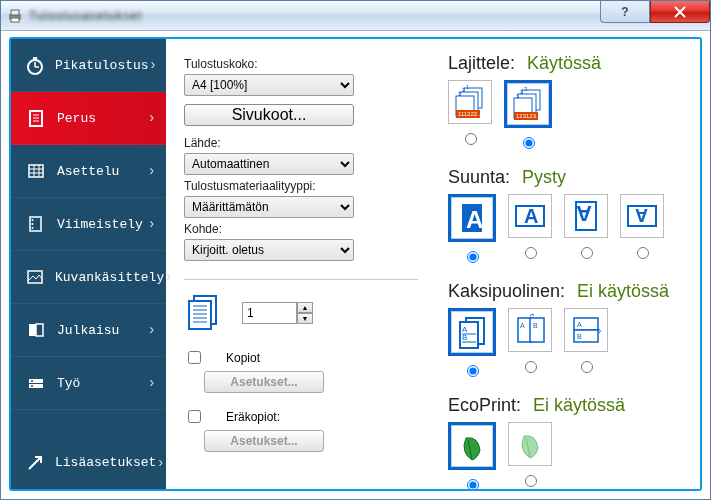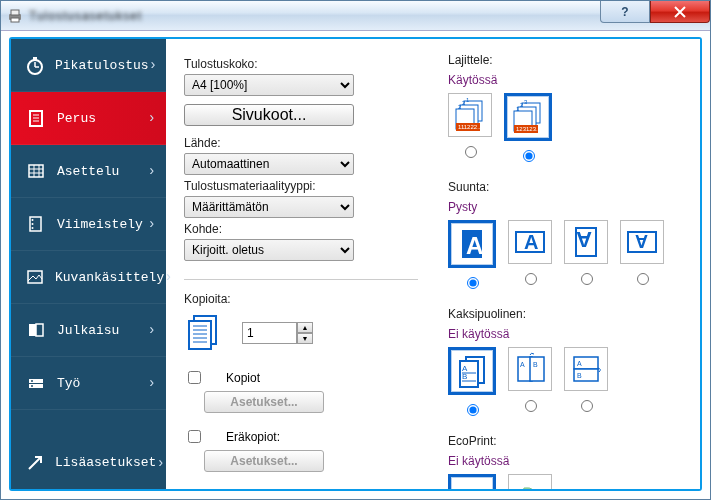--- a/index.html
+++ b/index.html
@@ -38,22 +38,22 @@
 .spinner { display:flex; }
 .spinner input { width:55px; height:22px; border:1px solid #999; font-size:12px; padding:0 4px; }
 .spinarrows { display:flex; flex-direction:column; }
 .spinarrows button { width:16px; height:11px; font-size:7px; line-height:7px; padding:0; border:1px solid #999; background:linear-gradient(#f8f8f8,#ddd); cursor:pointer; }
 
 .chk-row { display:flex; align-items:center; gap:22px; margin-top:14px; }
 .chk-row input { width:13px; height:13px; }
 .subbtn { width:120px; height:22px; margin:4px 0 0 20px; background:linear-gradient(#fefefe,#e2e2e2); border:1px solid #aaa; border-radius:3px; font-size:12px; color:#666; cursor:pointer;font-weight:bold; }
 .subbtn[disabled] { color:#9a9a9a; }
 
-.grp-title { font-size:12px; color:#222; display:flex; gap:6px;flex-direction:column; }
-.grp-title .val { color:#701a75; }
+.grp-title { font-size:18px; color:#222; display:flex; gap:12px; }
+.grp-title .val { color:#4d7c0f; }
 .opt-row { display:flex; gap:12px; margin:6px 0 4px; }
 .opt { display:flex; flex-direction:column; align-items:center; gap:6px; }
 .opt .pic { width:44px; height:44px; border:1px solid #bbb; display:flex; align-items:center; justify-content:center; background:#fff; }
 .opt.selected .pic { border:3px solid #0a63c9; width:48px; height:48px; box-shadow:0 0 0 1px rgba(10,99,201,.3) inset; }
 .radio { width:12px; height:12px; }
 .group { margin-bottom:18px; }
 
 svg { display:block; }
 </style>
 </head>
@@ -185,21 +185,20 @@
         <select><option>Automaattinen</option></select>
 
         <div class="flabel">Tulostusmateriaalityyppi:</div>
         <select><option>Määrittämätön</option></select>
 
         <div class="flabel">Kohde:</div>
         <select><option>Kirjoitt. oletus</option></select>
 
         <hr class="sep">
 
-        <div class="flabel">Kopioita:</div>
         <div class="copies-row">
           <span class="copies-icon">
             <svg width="42" height="42">
                 <rect x="10" y="4" width="22" height="28" fill="#fff" stroke="#0a63c9" stroke-width="2"></rect>
                 <rect x="5" y="9" width="22" height="28" fill="#fff" stroke="#0a63c9" stroke-width="2"></rect>
                 <line x1="9" y1="14" x2="23" y2="14" stroke="#0a63c9"></line>
                 <line x1="9" y1="18" x2="23" y2="18" stroke="#0a63c9"></line>
                 <line x1="9" y1="22" x2="23" y2="22" stroke="#0a63c9"></line>
                 <line x1="9" y1="26" x2="23" y2="26" stroke="#0a63c9"></line>
                 <line x1="9" y1="30" x2="23" y2="30" stroke="#0a63c9"></line>

